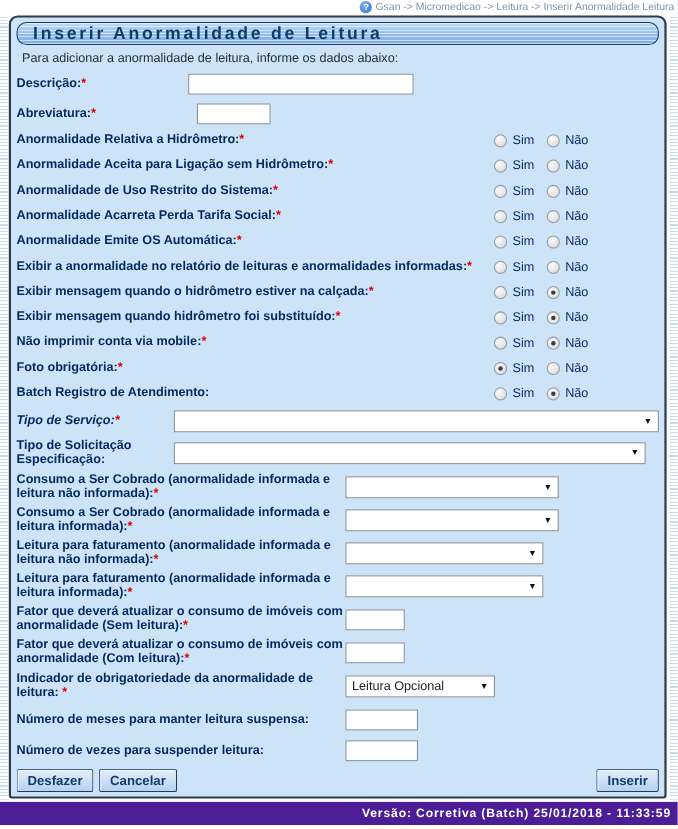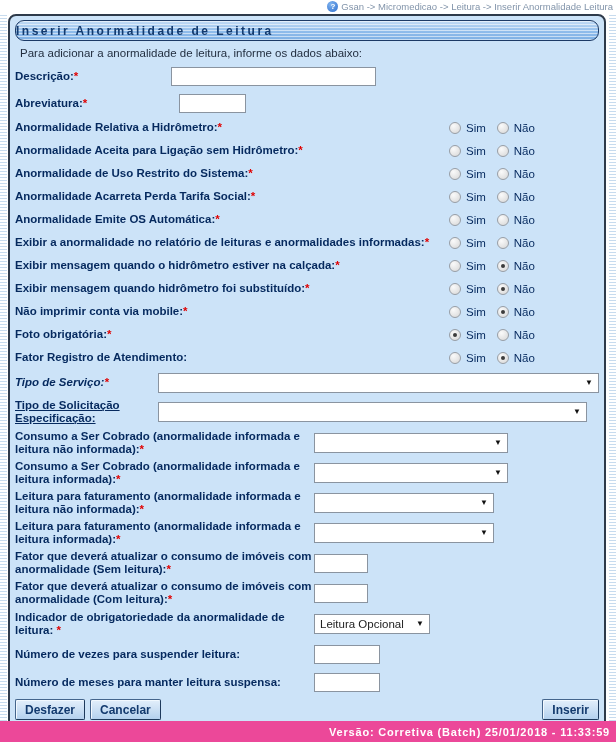--- a/index.html
+++ b/index.html
@@ -39,22 +39,22 @@
     border-radius:8px 8px 3px 3px;
     display:flex; flex-direction:column;
     padding:0 3px;
   }
   .title-bar {
     margin:4px 2px 0 2px; height:21px; flex:0 0 21px;
     border:1px solid #1c3a66; border-radius:9px;
     background:
       repeating-linear-gradient(180deg, rgba(255,255,255,.55) 0 1px, rgba(255,255,255,0) 1px 3px),
       linear-gradient(180deg,#c3dcf5 0%, #8fbceb 55%, #7fb0e4 100%);
-    display:flex; align-items:center; 
-    color:#133a6e; font-size:12px; font-weight:bold; letter-spacing:2.5px;
+    display:flex; align-items:center; padding-left:14px;
+    color:#133a6e; font-size:16px; font-weight:bold; letter-spacing:2.5px;
   }
   .intro { padding:6px 0 3px 7px; font-size:11.5px; color:#232f40; flex:0 0 auto; }
 
   .row { display:flex; align-items:center; padding:0 2px; }
   .lbl { color:#05295e; font-weight:bold; font-size:11.5px; line-height:13px; }
   .req { color:#e00000; font-weight:bold; }
   .nowrap { white-space:nowrap; }
 
   .row-desc { min-height:28px; }
   .row-desc .lbl { width:156px; }
@@ -89,49 +89,49 @@
     height:20px; border:1px solid #8a94a0; background:#fff;
     display:flex; align-items:center; justify-content:space-between;
     padding:0 5px; font-size:11.5px; color:#222; cursor:default;
   }
   .select-arrow { font-size:8px; color:#111; line-height:1; }
 
   .row-wide1 { min-height:27px; }
   .row-wide1 .lbl { width:143px;font-style:italic; }
   .row-wide1 .select { flex:1 1 auto; }
   .row-wide2 { min-height:32px; }
-  .row-wide2 .lbl { width:143px;text-decoration:underline; }
+  .row-wide2 .lbl { width:143px; }
   .row-wide2 .select { flex:1 1 auto; margin-right:12px; }
 
   .row-mid { min-height:30px; }
   .row-mid .lbl { width:299px; flex:0 0 299px; }
   .w-consumo { width:194px; }
   .w-leitura { width:180px; }
   .row-ind { min-height:32px; }
   .row-ind .lbl { width:299px; flex:0 0 299px; }
-  .w-ind { width:116px; }
+  .w-ind { width:136px; }
   .row-numline { min-height:28px; }
   .row-numline .lbl { width:299px; flex:0 0 299px; }
 
   .btn-row { margin-top:auto; display:flex; gap:5px; padding:0 2px 4px 2px; align-items:flex-end; }
   .btn {
     height:21px; padding:0 9px;
     background:linear-gradient(180deg,#e3effb,#b4d1ee);
     border:1px solid #44658c; border-right-color:#1e3a5c; border-bottom-color:#1e3a5c;
     border-radius:2px;
     color:#133a6e; font-weight:bold; font-size:12px;
     font-family:"Liberation Sans",sans-serif;
     box-shadow: inset 1px 1px 0 #f2f9ff;
     cursor:pointer;
   }
   .btn-spacer { flex:1 1 auto; }
 
   .footer {
-    position:absolute; left:0; bottom:12px; width:616px; height:21px;
-    background:#ec4899; color:#ffffff;
+    position:absolute; left:0; bottom:4px; width:616px; height:21px;
+    background:#4c1d95; color:#ffffff;
     font-size:11px; font-weight:bold; letter-spacing:0.8px;
     display:flex; align-items:center; justify-content:flex-end;
     padding-right:6px;
   }
 </style>
 </head>
 <body>
 
 <div class="side-rail left"></div>
 <div class="side-rail right"></div>
@@ -253,21 +253,21 @@
     <span class="lbl nowrap"><span>Foto obrigatória:</span><span class="req">*</span></span>
     <span class="radio-cell">
       <span class="radio checked"></span>
         <span class="radio-lbl first">Sim</span>
       <span class="radio"></span>
         <span class="radio-lbl">Não</span>
     </span>
   </div>
 
   <div class="row radio-row">
-    <span class="lbl nowrap"><span>Fator Registro de Atendimento:</span><span class="req"></span></span>
+    <span class="lbl nowrap"><span>Batch Registro de Atendimento:</span><span class="req"></span></span>
     <span class="radio-cell">
       <span class="radio"></span>
         <span class="radio-lbl first">Sim</span>
       <span class="radio checked"></span>
         <span class="radio-lbl">Não</span>
     </span>
   </div>
 
   <div class="row row-wide1">
     <span class="lbl nowrap"><span>Tipo de Serviço:</span><span class="req">*</span></span>
@@ -329,26 +329,26 @@
 
   <div class="row row-ind">
     <span class="lbl"><span>Indicador de obrigatoriedade da anormalidade de leitura: </span><span class="req">*</span></span>
     <div class="select w-ind">
       <span class="select-value">Leitura Opcional</span>
       <span class="select-arrow">▼</span>
     </div>
   </div>
 
   <div class="row row-numline">
+    <span class="lbl nowrap"><span>Número de meses para manter leitura suspensa:</span><span class="req"></span></span>
+    <input class="txt w-num" value="" style="">
+  </div>
+
+  <div class="row row-numline">
     <span class="lbl nowrap"><span>Número de vezes para suspender leitura:</span><span class="req"></span></span>
-    <input class="txt w-num" value="" style="">
-  </div>
-
-  <div class="row row-numline">
-    <span class="lbl nowrap"><span>Número de meses para manter leitura suspensa:</span><span class="req"></span></span>
     <input class="txt w-num" value="" style="">
   </div>
 
   <div class="btn-row">
     <button class="btn">Desfazer</button>
     <button class="btn">Cancelar</button>
     <span class="btn-spacer"></span>
     <button class="btn">Inserir</button>
   </div>
 

